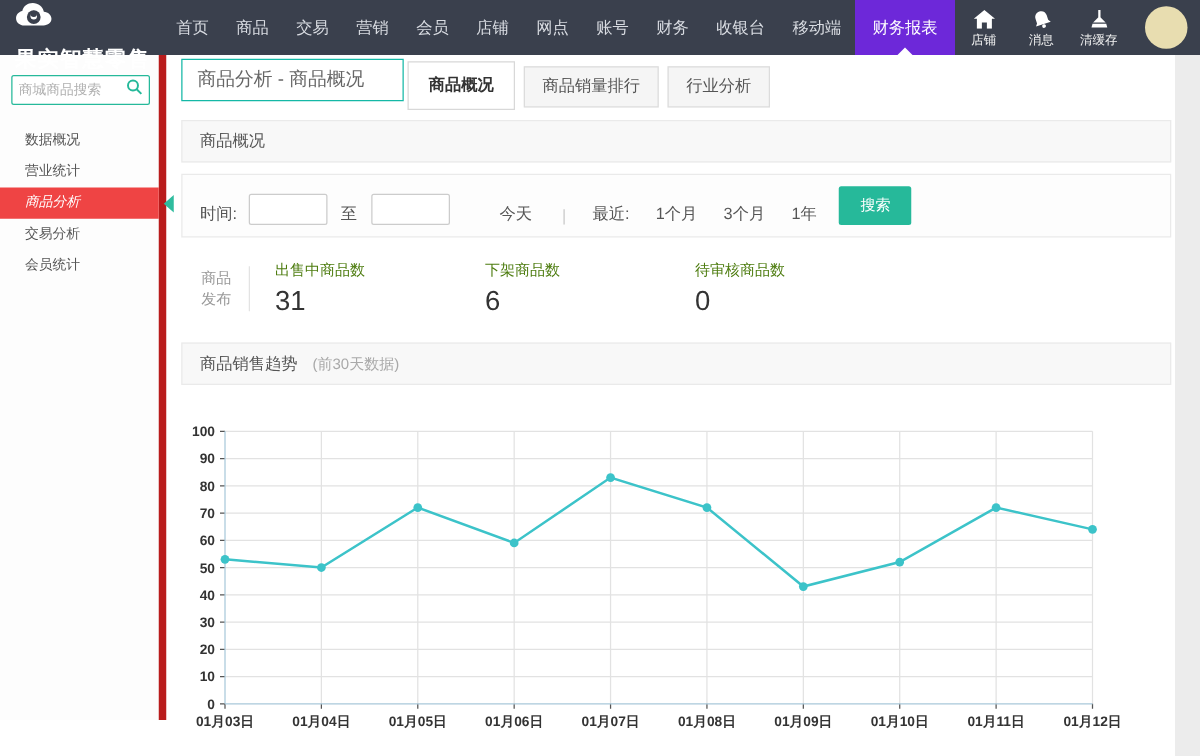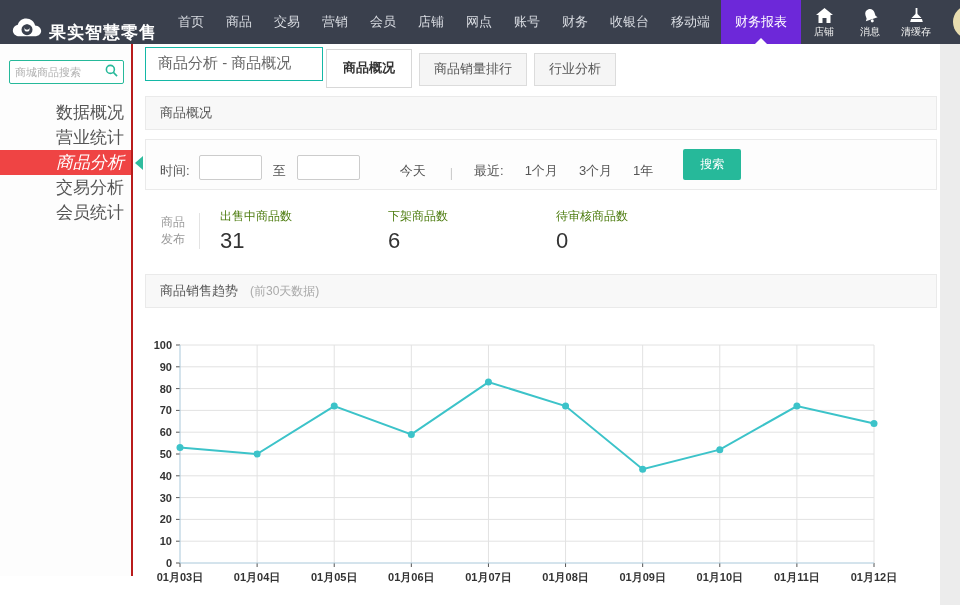--- a/index.html
+++ b/index.html
@@ -2,47 +2,47 @@
 <html><head>
 <meta charset="utf-8">
 <style>
   * { margin:0; padding:0; box-sizing:border-box; }
   html,body { width:960px; height:605px; overflow:hidden; background:#fff;
     font-family:"Liberation Sans","DejaVu Sans",sans-serif; }
 
   
   .navbar { position:absolute; left:0; top:0; width:960px; height:44px;
     background:#3a404d; display:flex; align-items:stretch; z-index:30; }
-  .brand { display:flex; align-items:flex-end; gap:7px; padding:0 6px 0 12px; cursor:pointer; }
+  .brand { display:flex; align-items:flex-start; gap:7px; padding:0 6px 0 12px; cursor:pointer;flex-direction:column; }
   .brand-text { color:#fff; font-size:17px; font-weight:bold; letter-spacing:1px; white-space:nowrap; }
   .nav-items { display:flex; align-items:stretch; margin-left:4px; }
   .nav-item { color:#d9dce2; font-size:13px; line-height:44px; padding:0 11px;
     cursor:pointer; position:relative; white-space:nowrap; }
   .nav-item.active { background:#6d28d9; color:#fff; font-weight:normal; padding:0 14px;text-align:right; }
   .nav-notch { position:absolute; bottom:0; left:50%; margin-left:-6px; width:0; height:0;
     border-left:6px solid transparent; border-right:6px solid transparent;
     border-bottom:6px solid #ffffff; }
   .nav-right { margin-left:auto; display:flex; align-items:center; }
   .quick-action { display:flex; flex-direction:column; align-items:center; justify-content:center;
     color:#f2f2f2; width:46px; height:44px; cursor:pointer; padding-top:2px; }
   .quick-action svg { display:block; }
   .qa-label { font-size:10px; margin-top:2px; white-space:nowrap; }
   .avatar { width:34px; height:34px; border-radius:50%; background:#e8ddb0;
     margin:0 12px 0 14px; cursor:pointer; flex:none; }
 
   
   .sidebar { position:absolute; left:0; top:44px; width:133px; height:532px;
-    background:#fdfdfd; border-right:2px solid #b91c1c; z-index:20; }
+    background:#fdfdfd; border-right:6px solid #b91c1c; z-index:20; }
   .side-search { margin:16px 7px 16px 9px; height:24px; border:1px solid #26b99a;
     border-radius:2px; background:#fff; display:flex; align-items:center; padding:0 5px; }
   .side-search input { flex:1; min-width:0; border:none; outline:none; font-size:11px;
     color:#555; background:transparent; }
   .side-search input::placeholder { color:#b0b0b0; }
   .side-menu { margin-top:14px; }
-  .side-item { height:25px; line-height:25px; padding-left:56px; font-size:17px;
+  .side-item { height:25px; line-height:25px; padding-left:20px; font-size:11px;
     color:#555; cursor:pointer; position:relative; white-space:nowrap; }
   .side-item.active { background:#ef4444; color:#fff;font-style:italic; }
   .side-arrow { position:absolute; right:-12px; top:50%; margin-top:-7px; width:0; height:0;
     border-top:7px solid transparent; border-bottom:7px solid transparent;
     border-right:8px solid #2fbc9e; }
 
   
   .main { position:absolute; left:133px; top:44px; width:807px; height:561px;
     background:#fff; padding:3px 0 0 12px; }
   .content { width:792px; }
@@ -62,21 +62,21 @@
 
   .filter-box { margin-top:9px; border:1px solid #eaeaea; background:#fdfdfd;
     padding:9px 14px; display:flex; align-items:flex-end; font-size:13px; color:#555; }
   .filter-label { margin-right:9px; }
   .date-input { width:63px; height:25px; border:1px solid #ccc; border-radius:2px;
     background:#fff; outline:none; padding:0 5px; font-size:12px; color:#555; }
   .to-label { margin:0 11px; }
   .quick-link { margin-left:40px; cursor:pointer; color:#555; }
   .q-divider { margin-left:24px; color:#ccc; }
   .range-link { margin-left:21px; cursor:pointer; color:#555; }
-  .search-btn { margin-left:30px; background:#26b99a; color:#fff; border:none;
+  .search-btn { margin-left:18px; background:#26b99a; color:#fff; border:none;
     border-radius:2px; font-size:12px; padding:7px 17px; cursor:pointer; }
 
   .stats-row { margin-top:12px; padding:6px 0 12px; display:flex; align-items:center; }
   .stats-group { padding-left:16px; font-size:12px; color:#999; line-height:17px; }
   .stats-divider { width:1px; height:36px; background:#e3e3e3; margin:0 20px 0 14px; }
   .stat { width:168px; }
   .stat-label { font-size:12px; color:#4d7c0f; }
   .stat-value { font-size:22px; color:#333; margin-top:3px; }
 
   .chart-wrap { margin-top:24px; }

